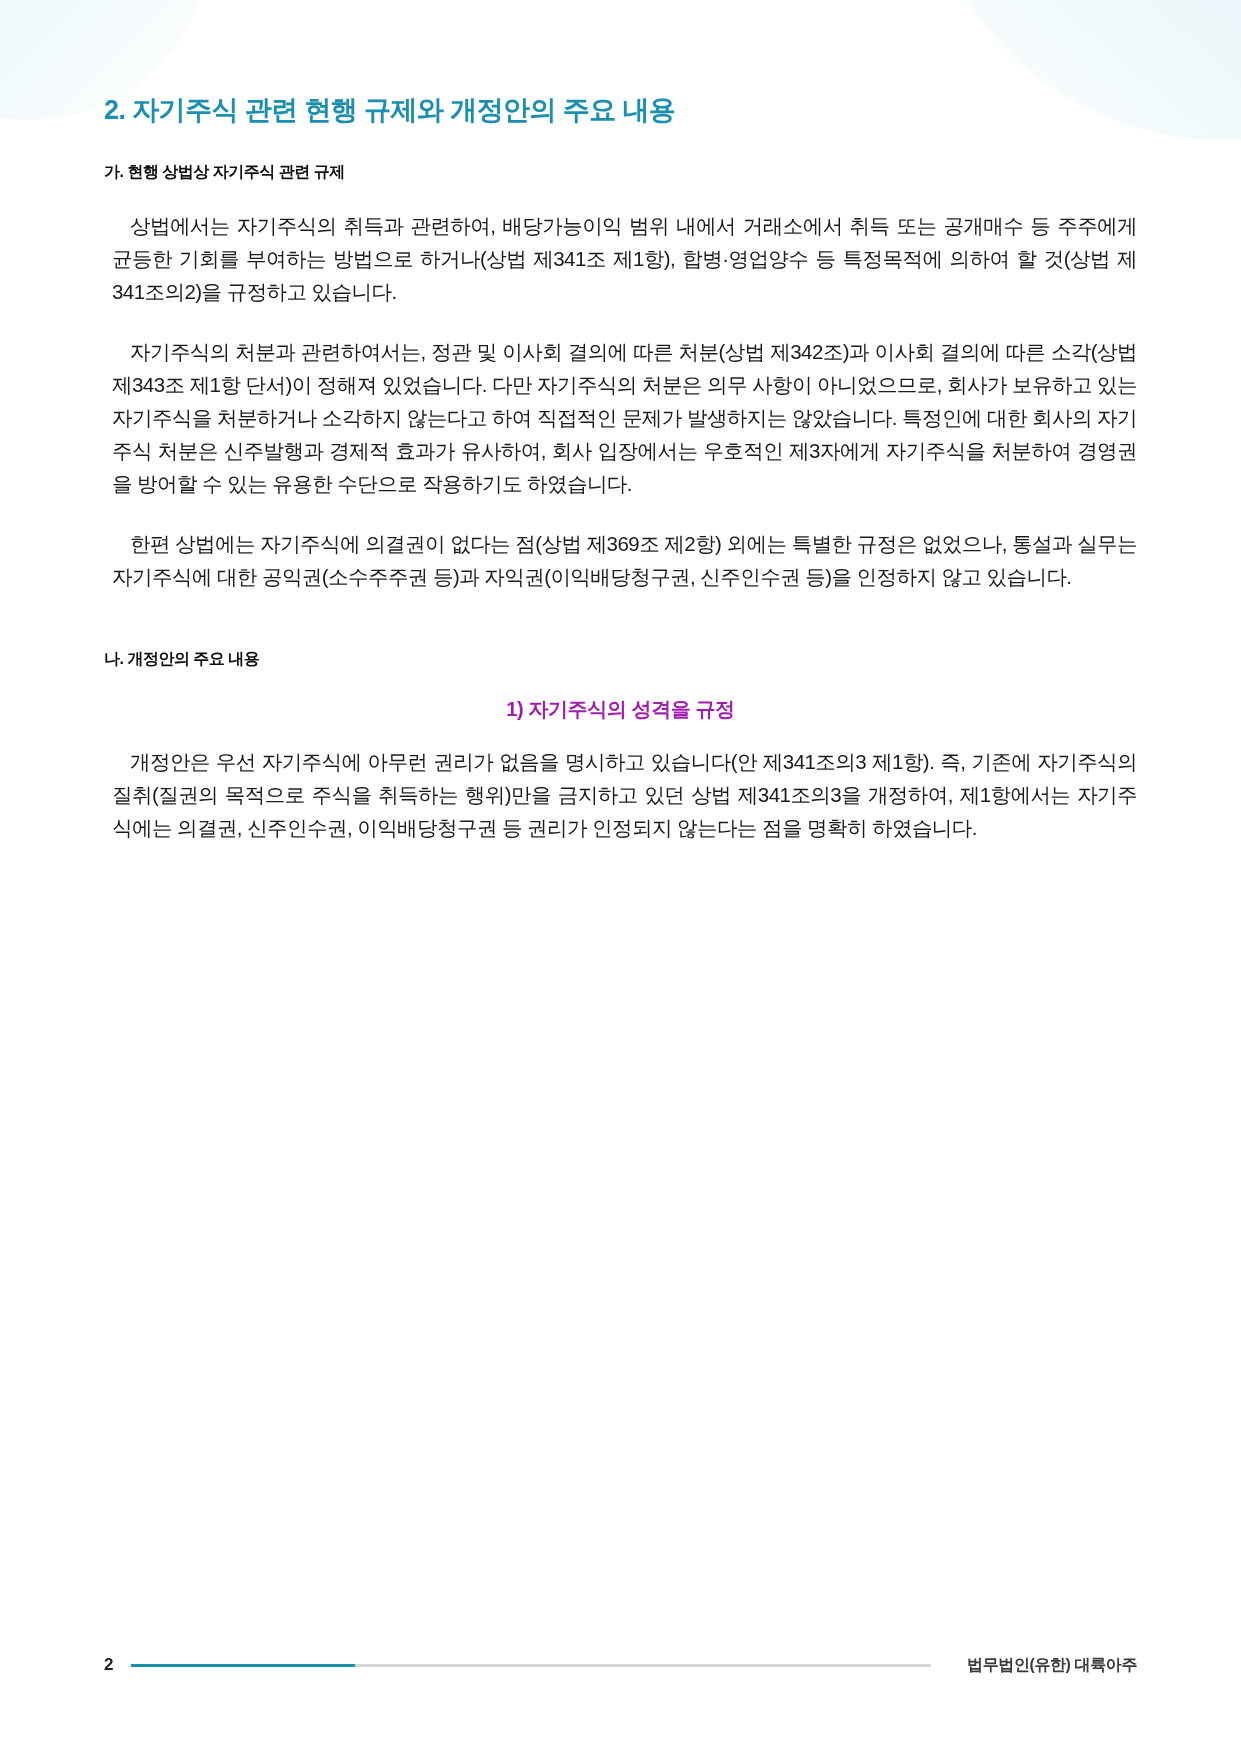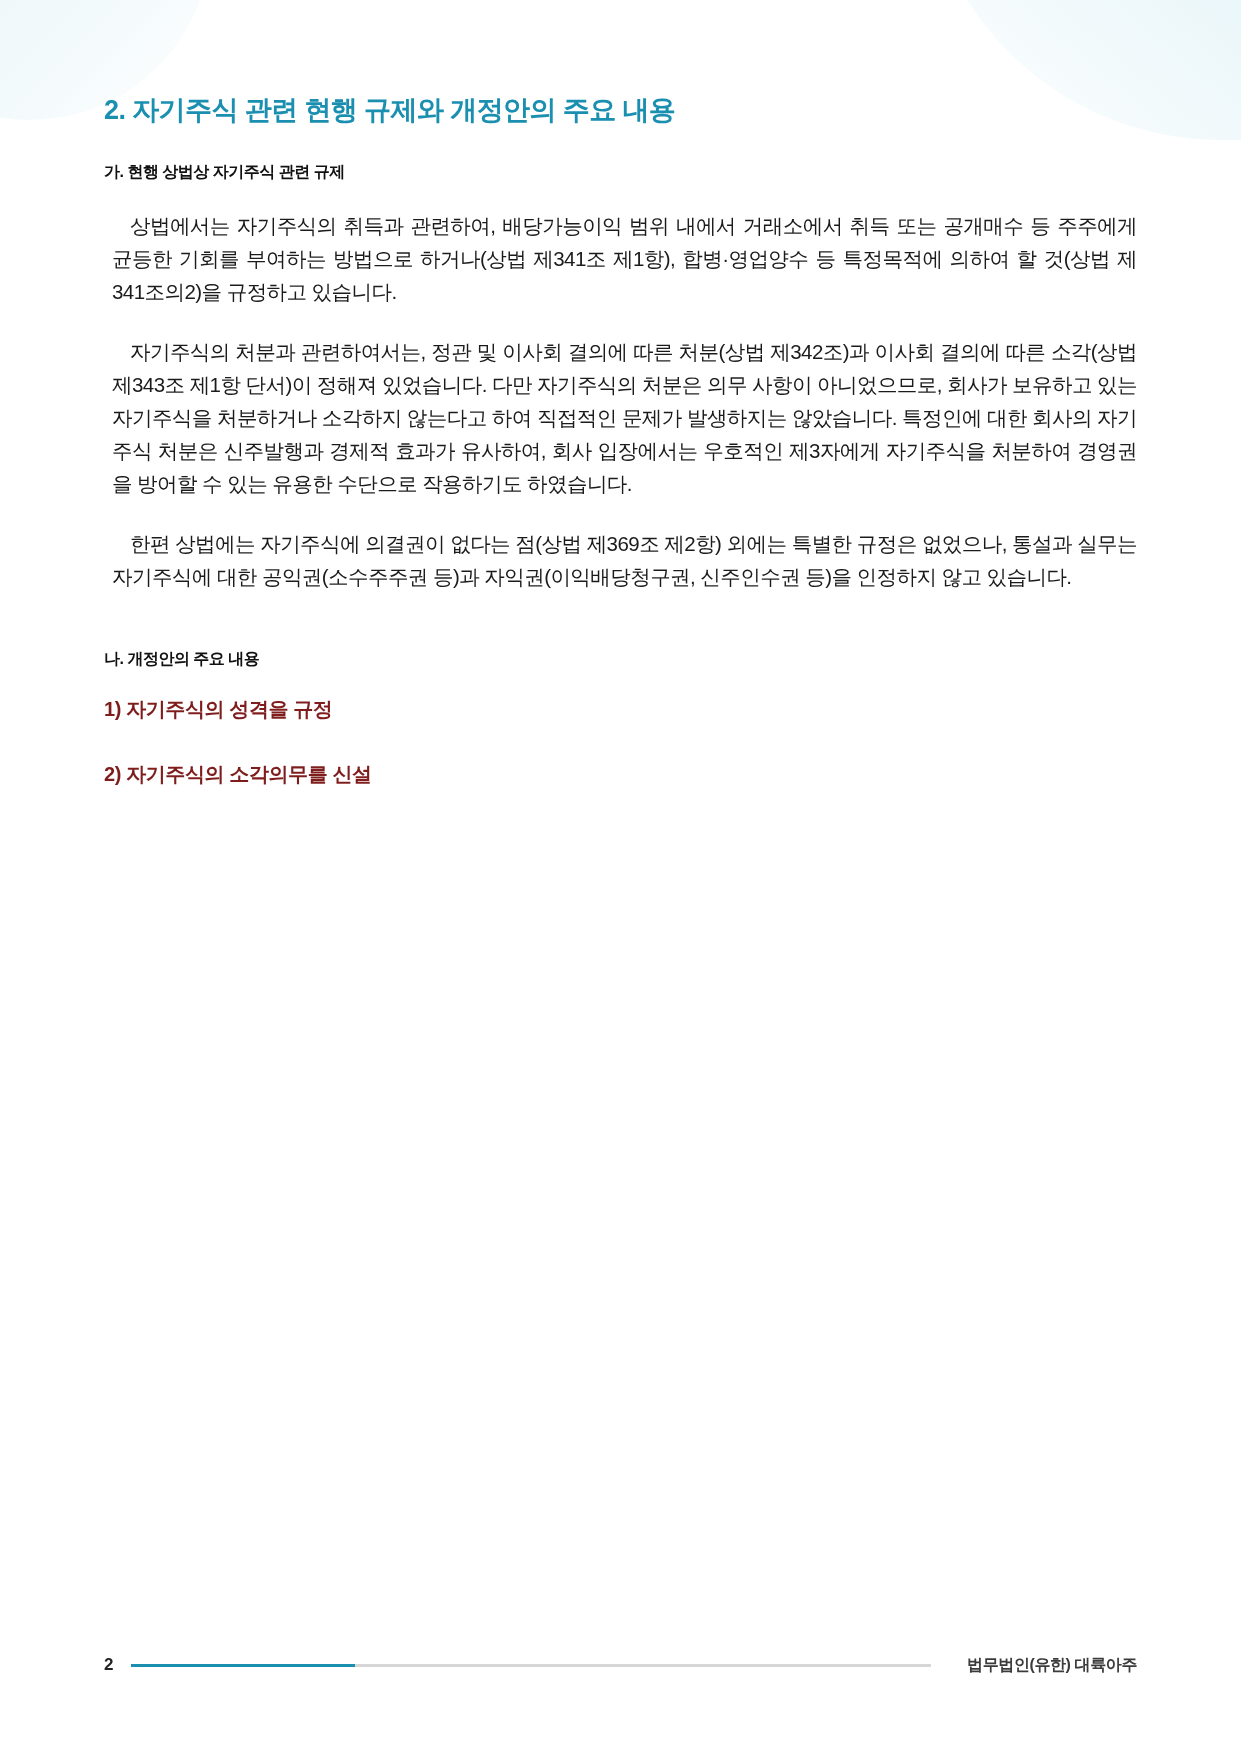--- a/index.html
+++ b/index.html
@@ -60,23 +60,24 @@
     font-size: 16px;
     font-weight: bold;
     color: #111111;
     margin: 0 0 26px 0;
     letter-spacing: -0.5px;
   }
 
   h3.minor-head {
     font-size: 20px;
     font-weight: bold;
-    color: #7f1d1d;
+    color: #a21caf;
     margin: 0 0 22px 0;
     letter-spacing: -0.4px;
+    text-align: center;
   }
 
   p.body-text {
     font-size: 20.5px;
     line-height: 1.62;
     margin: 0 0 26px 8px;
     text-align: justify;
     text-justify: inter-character;
     letter-spacing: -0.55px;
     text-indent: 18px;
@@ -132,25 +133,25 @@
   <p class="body-text">자기주식의 처분과 관련하여서는, 정관 및 이사회 결의에 따른 처분(상법 제342조)과 이사회 결의에 따른 소각(상법 제343조 제1항 단서)이 정해져 있었습니다. 다만 자기주식의 처분은 의무 사항이 아니었으므로, 회사가 보유하고 있는 자기주식을 처분하거나 소각하지 않는다고 하여 직접적인 문제가 발생하지는 않았습니다. 특정인에 대한 회사의 자기주식 처분은 신주발행과 경제적 효과가 유사하여, 회사 입장에서는 우호적인 제3자에게 자기주식을 처분하여 경영권을 방어할 수 있는 유용한 수단으로 작용하기도 하였습니다.</p>
 
   <p class="body-text">한편 상법에는 자기주식에 의결권이 없다는 점(상법 제369조 제2항) 외에는 특별한 규정은 없었으나, 통설과 실무는 자기주식에 대한 공익권(소수주주권 등)과 자익권(이익배당청구권, 신주인수권 등)을 인정하지 않고 있습니다.</p>
 
   <div class="spacer-lg"></div>
 
   <h2 class="sub-head">나. 개정안의 주요 내용</h2>
 
   <h3 class="minor-head">1) 자기주식의 성격을 규정</h3>
 
+  <p class="body-text">개정안은 우선 자기주식에 아무런 권리가 없음을 명시하고 있습니다(안 제341조의3 제1항). 즉, 기존에 자기주식의 질취(질권의 목적으로 주식을 취득하는 행위)만을 금지하고 있던 상법 제341조의3을 개정하여, 제1항에서는 자기주식에는 의결권, 신주인수권, 이익배당청구권 등 권리가 인정되지 않는다는 점을 명확히 하였습니다.</p>
 
 
   <div class="spacer-md"></div>
 
-  <h3 class="minor-head">2) 자기주식의 소각의무를 신설</h3>
 
 
 </div>
 
 <div class="footer">
   <span class="page-num">2</span>
   <span class="rule"></span>
   <span class="firm">법무법인(유한) 대륙아주</span>
 </div>
 

